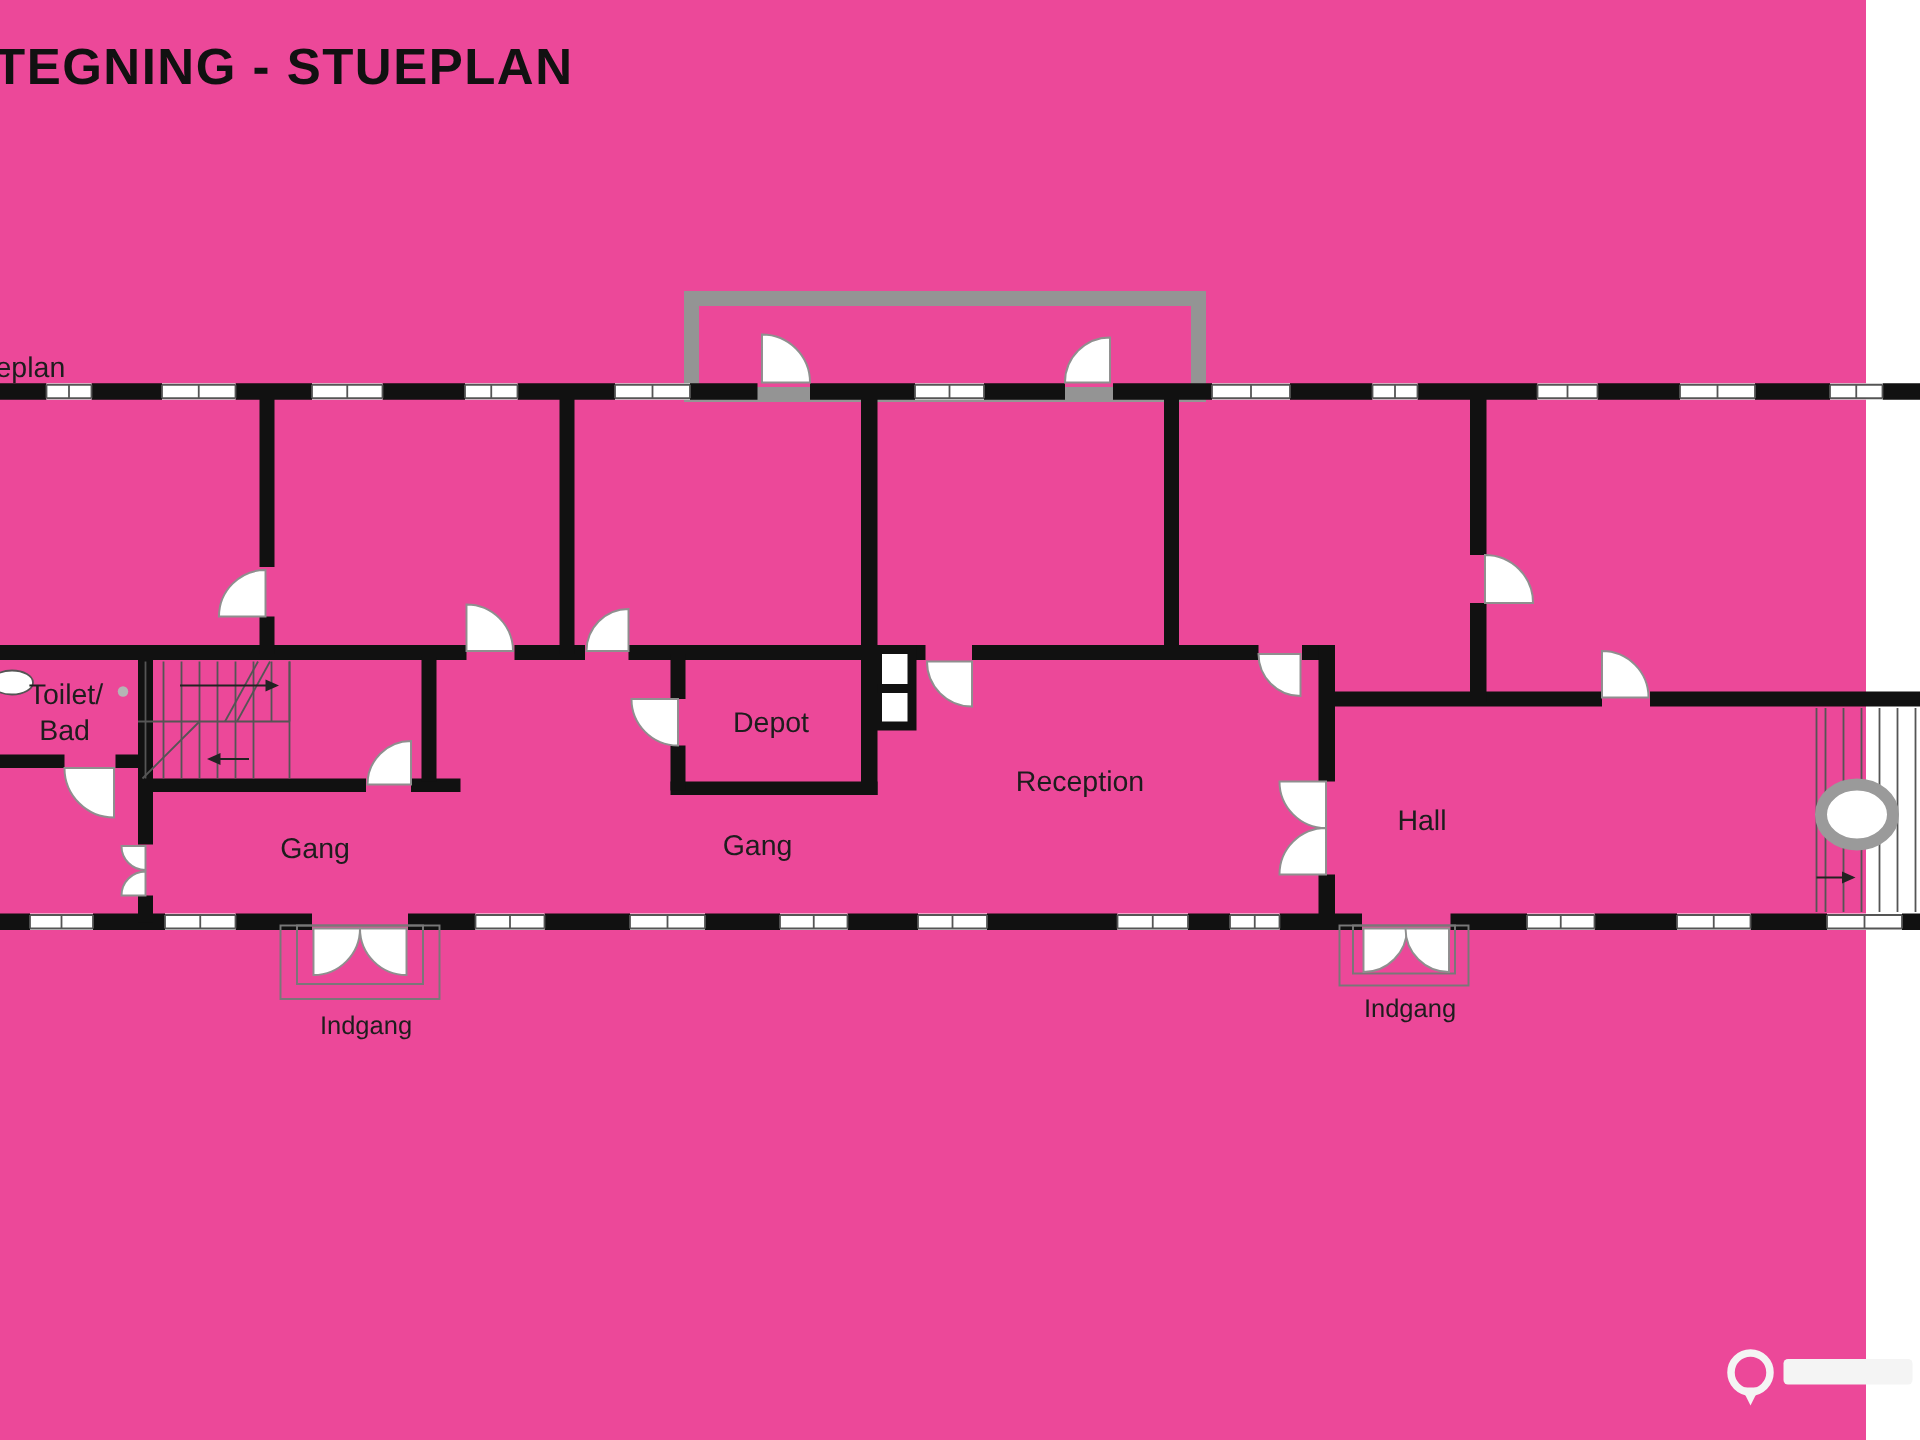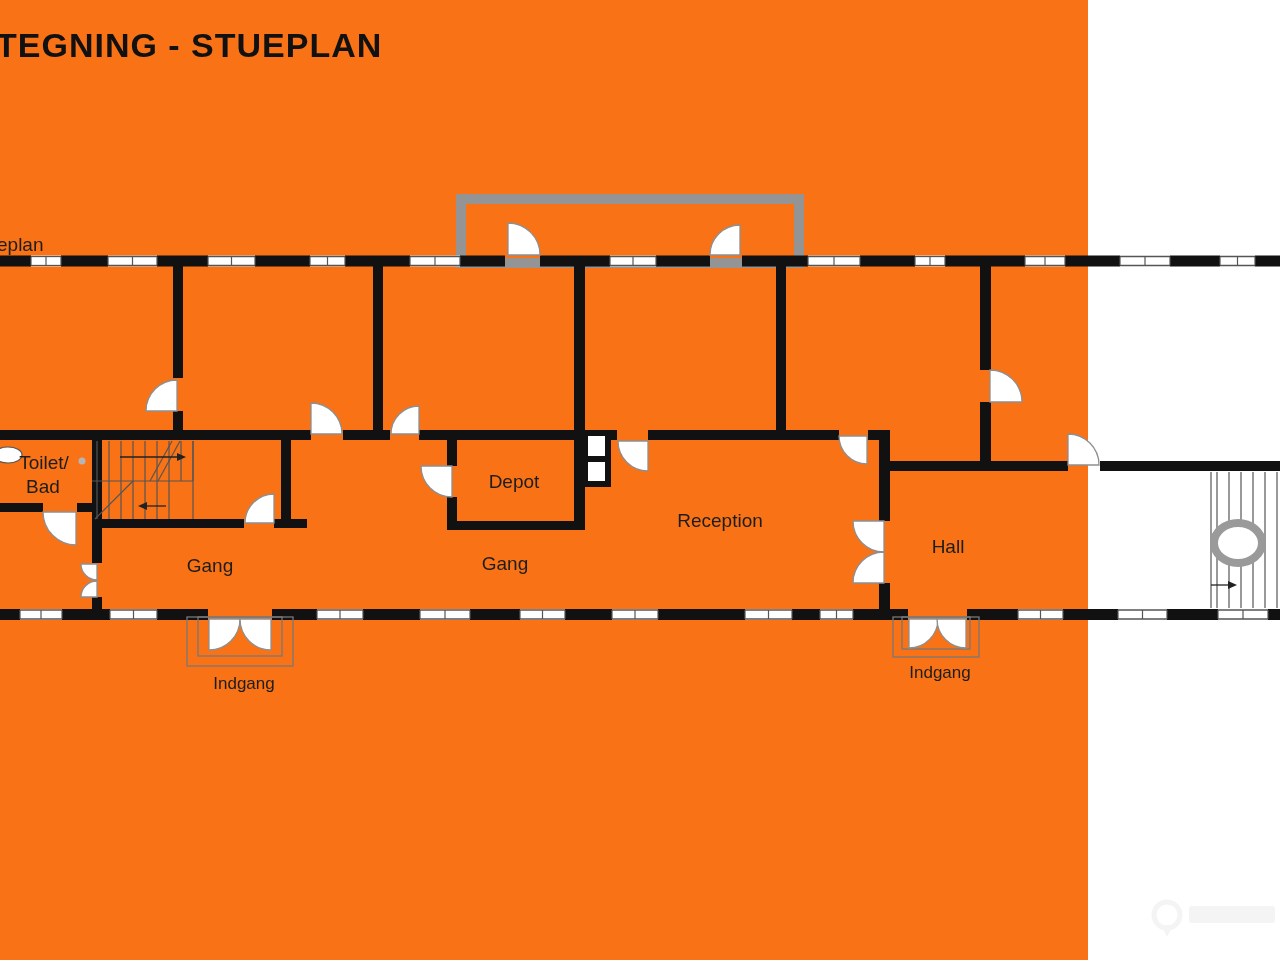--- a/index.html
+++ b/index.html
@@ -1,16 +1,16 @@
 <!DOCTYPE html>
 <html><head>
 <meta charset="utf-8">
 <style>
   html,body{margin:0;padding:0;background:#fff;width:1280px;height:960px;overflow:hidden;}
-  #stage{position:relative;width:1088px;height:960px;background:#f97316;
+  #stage{position:relative;width:1244px;height:960px;background:#ec4899;
          font-family:"Liberation Sans", sans-serif;}
   #title{position:absolute;left:-4px;top:26px;font-size:34px;font-weight:800;
          letter-spacing:1px;color:#111;white-space:nowrap;}
   #plan-svg{position:absolute;left:0;top:0;}
   svg text{font-family:"Liberation Sans", sans-serif;fill:#1d1d1d;}
 </style>
 </head>
 <body>
 
 <div id="stage">

